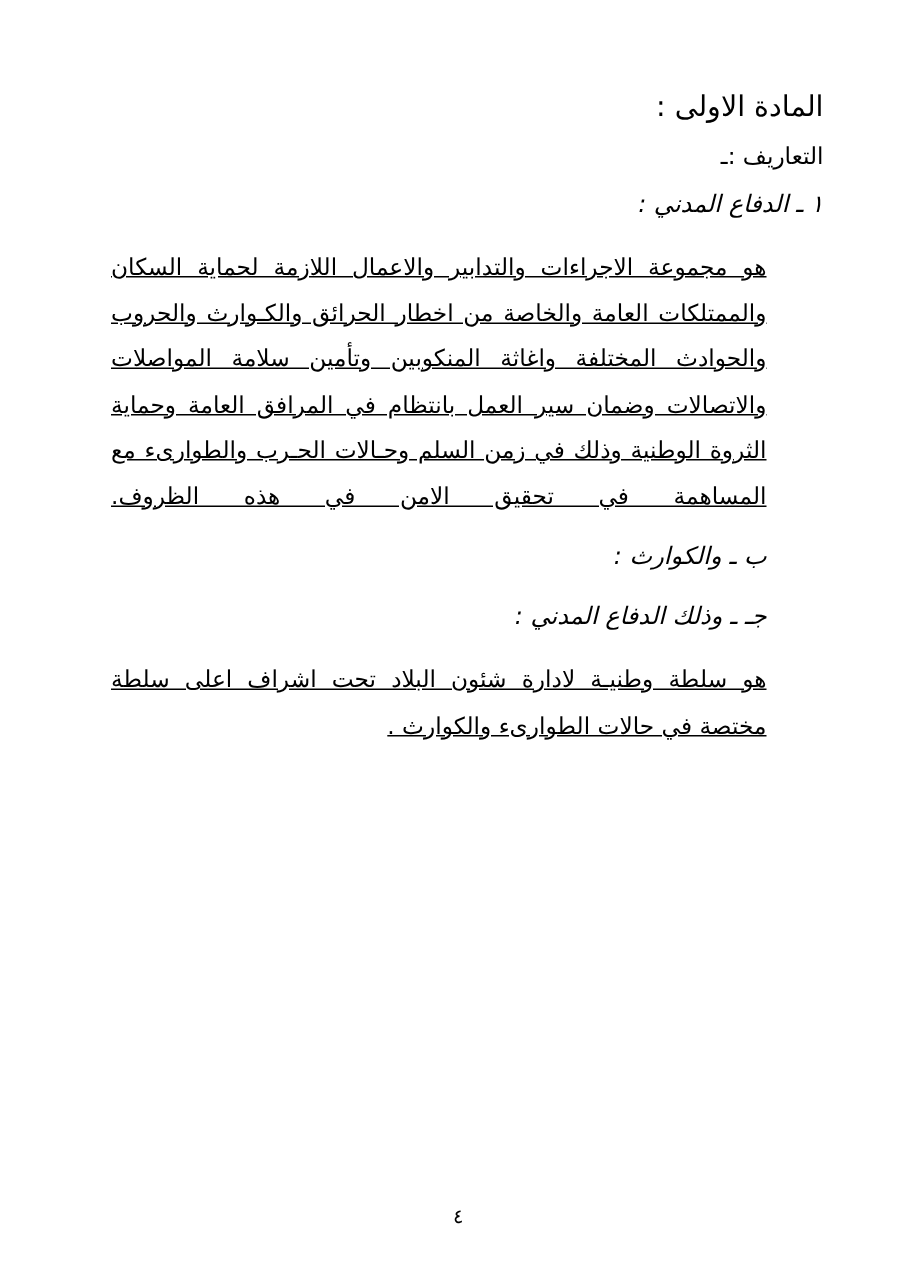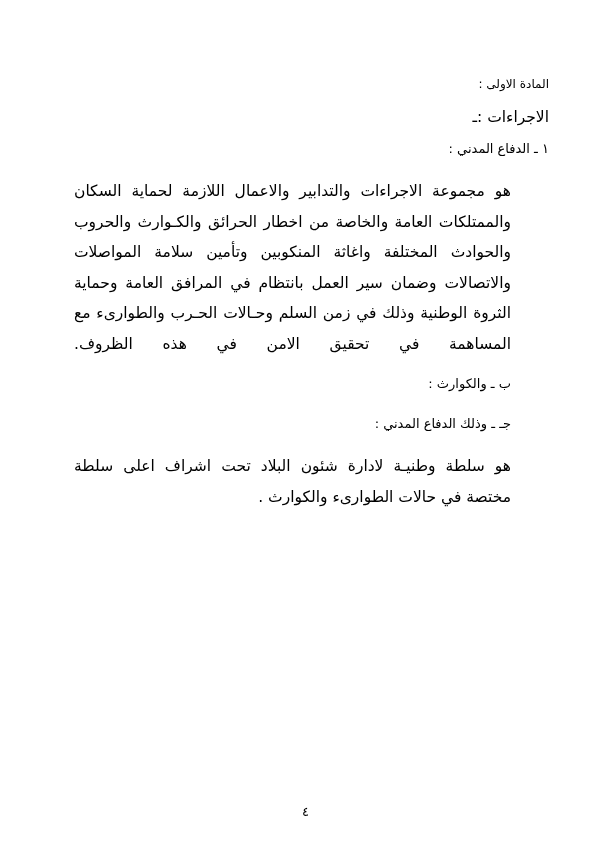--- a/index.html
+++ b/index.html
@@ -19,52 +19,54 @@
     width: 611px;
     height: 846px;
     box-sizing: border-box;
     padding: 52px 62px 0 62px;
   }
   .doc-body {
     direction: rtl;
     text-align: right;
   }
   .heading-line {
-    font-size: 12px;
+    font-size: 19px;
     line-height: 30px;
-    margin: 17px 0 3px 0;
+    margin: 4px 0 3px 0;
     white-space: nowrap;
   }
   .sub-heading {
     font-size: 15.5px;
     line-height: 30px;
     margin: 0 0 2px 0;
   }
   .item-label {
-    font-size: 13px;
+    font-size: 16px;
     line-height: 30px;
     margin: 0 0 1px 0;
+    font-style: italic;
   }
   .item-label.indent-a {
     padding-right: 0px;
   }
   .item-label.indent-b {
     padding-right: 38px;
   }
   .item-label.indent-c {
     padding-right: 38px;
   }
   .para {
     font-size: 15.5px;
     line-height: 30.5px;
     margin: 12px 0 6px 0;
     text-align: justify;
     text-align-last: justify;
     padding-right: 38px;
     padding-left: 12px;
+    text-decoration: underline;
   }
   .para.last-right {
     text-align-last: right;
   }
   .block {
     margin-bottom: 10px;
   }
   .page-number {
     position: absolute;
     left: 0;
@@ -76,21 +78,21 @@
   }
 </style>
 </head>
 <body>
 
 <div class="page">
   <div class="doc-body">
 
     <p class="heading-line">المادة الاولى :</p>
 
-    <p class="sub-heading">الاجراءات :ـ</p>
+    <p class="sub-heading">التعاريف :ـ</p>
 
     <div class="block">
       <p class="item-label indent-a">١ ـ الدفاع المدني :</p>
       <p class="para">هو مجموعة الاجراءات والتدابير والاعمال اللازمة لحماية السكان والممتلكات العامة والخاصة من اخطار الحرائق والكـوارث والحروب والحوادث المختلفة واغاثة المنكوبين وتأمين سلامة المواصلات والاتصالات وضمان سير العمل بانتظام في المرافق العامة وحماية الثروة الوطنية وذلك في زمن السلم وحـالات الحـرب والطوارىء مع المساهمة في تحقيق الامن في هذه الظروف.</p>
     </div>
 
     <div class="block">
       <p class="item-label indent-b">ب ـ والكوارث :</p>
     </div>
 

